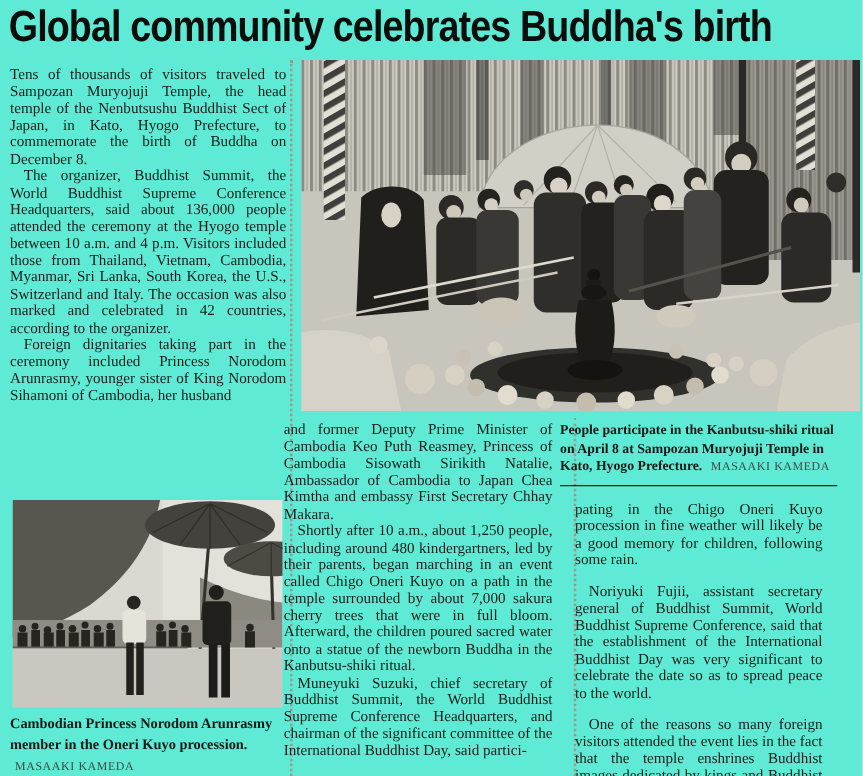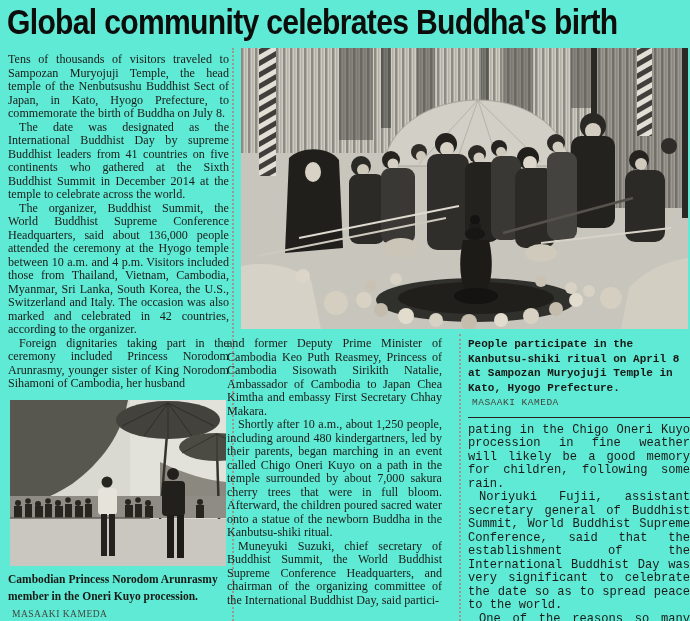--- a/index.html
+++ b/index.html
@@ -13,23 +13,23 @@
     font-family:"Liberation Sans", sans-serif;
     font-weight:700; font-size:35px; line-height:44px;
     letter-spacing:-0.8px; color:#0d0d0c; white-space:nowrap;
     transform:scaleX(.86); transform-origin:left top;
   }
   .col{ position:absolute; font-size:12.1px; line-height:13.5px; text-align:justify; }
   .col p{ margin:0; }
   .col p.ind{ text-indent:11px; }
   .col-left{ left:8px; top:53px; width:221px; height:342px; overflow:hidden; }
   .col-middle{ left:227px; top:337px; width:215px; height:284px; overflow:hidden; }
-  .rightflow{ position:absolute; left:468px; top:337px; width:222px; height:284px; overflow:hidden;font-family:Liberation Mono, monospace; }
+  .rightflow{ position:absolute; left:448px; top:337px; width:222px; height:284px; overflow:hidden; }
   .rightflow .body{ font-size:12.1px; line-height:13.5px; text-align:justify; }
-  .rightflow .body p{ margin:0; }
+  .rightflow .body p{ margin:12px; }
   .rightflow .body p.ind{ text-indent:11px; }
 
   .divider{ position:absolute; width:0; border-left:2px dotted #9b998f; }
   .divider-left{ left:232px; top:48px; height:573px; }
   .divider-right{ left:459px; top:334px; height:287px; }
 
   figure{ margin:0; }
   .photo-main{ position:absolute; left:241px; top:48px; width:447px; height:281px; }
   .photo-left{ position:absolute; left:10px; top:400px; width:216px; height:166px; }
   .photo-main svg,.photo-left svg{ display:block; }
@@ -46,22 +46,21 @@
 <body>
 
 <div class="page">
 
   <h1 class="headline">Global community celebrates Buddha's birth</h1>
 
   <div class="divider divider-left"></div>
   <div class="divider divider-right"></div>
 
   <section class="col col-left">
-    <p>Tens of thousands of visitors traveled to Sampozan Muryojuji Temple, the head temple of the Nenbutsushu Buddhist Sect of Japan, in Kato, Hyogo Prefecture, to commemorate the birth of Buddha on July 8.</p>
-    <p class="ind">The date was designated as the International Buddhist Day by supreme Buddhist leaders from 41 countries on five continents who gathered at the Sixth Buddhist Summit in December 2014 at the temple to celebrate across the world.</p>
+    <p>Tens of thousands of visitors traveled to Sampozan Muryojuji Temple, the head temple of the Nenbutsushu Buddhist Sect of Japan, in Kato, Hyogo Prefecture, to commemorate the birth of Buddha on December 8.</p>
     <p class="ind">The organizer, Buddhist Summit, the World Buddhist Supreme Conference Headquarters, said about 136,000 people attended the ceremony at the Hyogo temple between 10 a.m. and 4 p.m. Visitors included those from Thailand, Vietnam, Cambodia, Myanmar, Sri Lanka, South Korea, the U.S., Switzerland and Italy. The occasion was also marked and celebrated in 42 countries, according to the organizer.</p>
     <p class="ind">Foreign dignitaries taking part in the ceremony included Princess Norodom Arunrasmy, younger sister of King Norodom Sihamoni of Cambodia, her husband</p>
   </section>
 
   <figure class="photo-main">
     <svg width="447" height="281" viewBox="0 0 447 281">
       <defs>
         <pattern id="strand" width="7" height="12" patternUnits="userSpaceOnUse">
           <rect width="7" height="12" fill="#cfccc4"></rect>
           <rect width="2.5" height="12" fill="#8e8b83"></rect>
@@ -157,21 +156,21 @@
       </g>
       <path d="M0,218 C30,212 55,220 70,232 L80,281 L0,281 Z" fill="#d7d2c7"></path>
       <circle cx="62" cy="228" r="7" fill="#dcd6ca"></circle>
       <path d="M447,210 C420,214 400,226 388,240 L380,281 L447,281 Z" fill="#d3cec2"></path>
     </svg>
   </figure>
 
   <section class="col col-middle">
     <p>and former Deputy Prime Minister of Cambodia Keo Puth Reasmey, Princess of Cambodia Sisowath Sirikith Natalie, Ambassador of Cambodia to Japan Chea Kimtha and embassy First Secretary Chhay Makara.</p>
     <p class="ind">Shortly after 10 a.m., about 1,250 people, including around 480 kindergartners, led by their parents, began marching in an event called Chigo Oneri Kuyo on a path in the temple surrounded by about 7,000 sakura cherry trees that were in full bloom. Afterward, the children poured sacred water onto a statue of the newborn Buddha in the Kanbutsu-shiki ritual.</p>
-    <p class="ind">Muneyuki Suzuki, chief secretary of Buddhist Summit, the World Buddhist Supreme Conference Headquarters, and chairman of the organizing committee of the International Buddhist Day, said partici-</p>
+    <p class="ind">Muneyuki Suzuki, chief secretary of Buddhist Summit, the World Buddhist Supreme Conference Headquarters, and chairman of the significant committee of the International Buddhist Day, said partici-</p>
   </section>
 
   <div class="rightflow">
     <div class="caption">
       <span>People participate in the Kanbutsu-shiki ritual on April 8 at Sampozan Muryojuji Temple in Kato, Hyogo Prefecture.</span>
       <span class="credit">MASAAKI KAMEDA</span>
     </div>
     <div class="caption-rule"></div>
     <div class="body">
       <p>pating in the Chigo Oneri Kuyo procession in fine weather will likely be a good memory for children, following some rain.</p>

